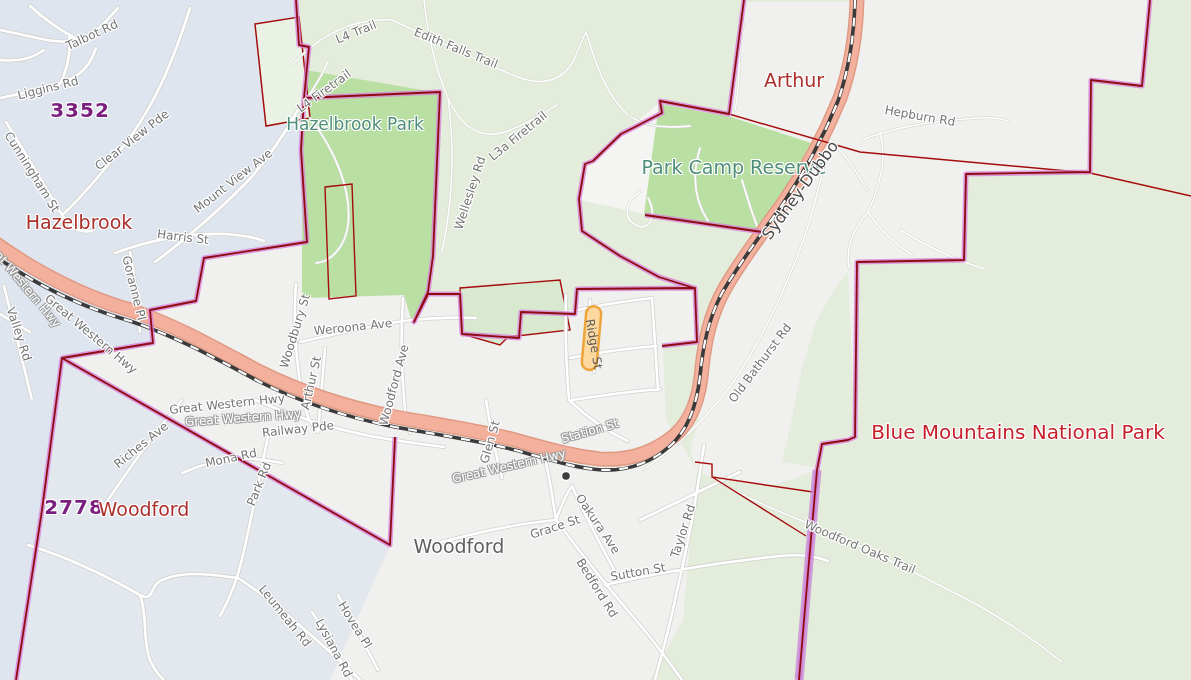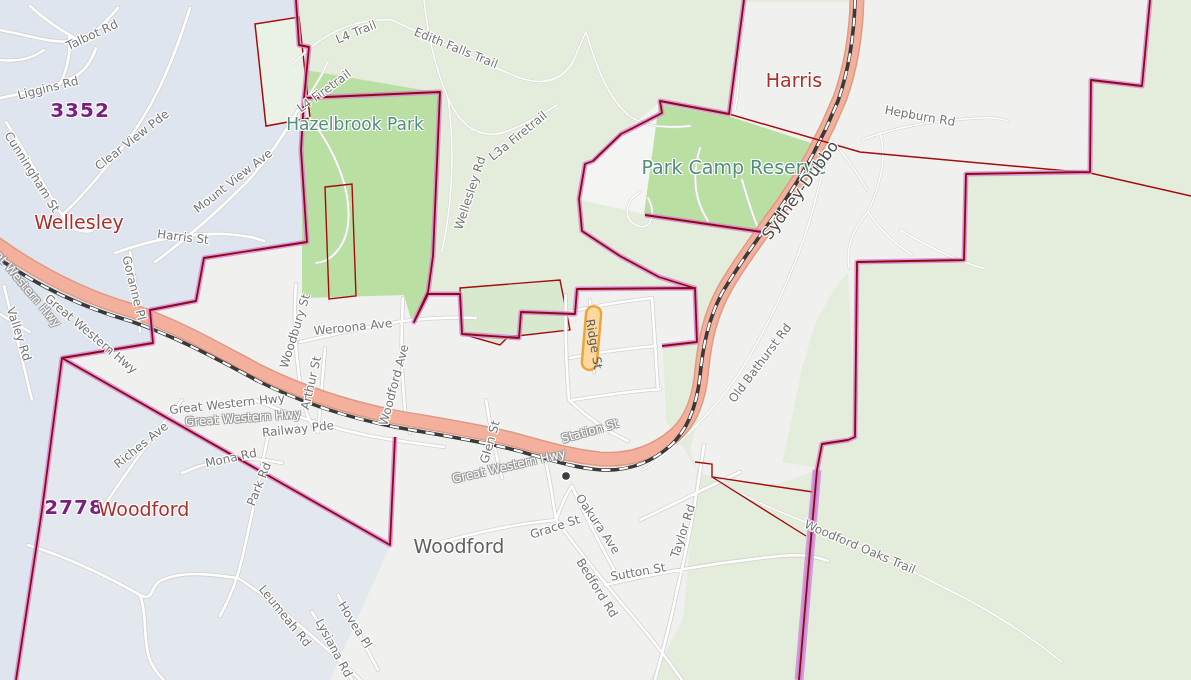--- a/index.html
+++ b/index.html
@@ -68,37 +68,38 @@
   <rect x="584" y="306" width="15" height="64" rx="7.5" fill="#fdd9a0" stroke="#eda43c" stroke-width="2.5" transform="rotate(5 591 338)"></rect>
 
   <circle cx="566" cy="476" r="4.5" fill="#3d3d3d" stroke="#ffffff" stroke-width="1.4"></circle>
 </svg>
 
 <div class="lbl lbl-road" style="left:92px;top:35px;transform:translate(-50%,-50%) rotate(-25deg)">Talbot Rd</div>
 <div class="lbl lbl-road" style="left:48px;top:88px;transform:translate(-50%,-50%) rotate(-14deg)">Liggins Rd</div>
 <div class="lbl lbl-postcode" style="left:80px;top:110px;transform:translate(-50%,-50%)">3352</div>
 <div class="lbl lbl-road" style="left:32px;top:172px;transform:translate(-50%,-50%) rotate(58deg)">Cunningham St</div>
 <div class="lbl lbl-road" style="left:132px;top:140px;transform:translate(-50%,-50%) rotate(-38deg)">Clear View Pde</div>
-<div class="lbl lbl-suburb" style="left:79px;top:222px;transform:translate(-50%,-50%)">Wellesley</div>
+<div class="lbl lbl-suburb" style="left:79px;top:222px;transform:translate(-50%,-50%)">Hazelbrook</div>
 <div class="lbl lbl-road" style="left:183px;top:237px;transform:translate(-50%,-50%) rotate(7deg)">Harris St</div>
 <div class="lbl lbl-road" style="left:233px;top:181px;transform:translate(-50%,-50%) rotate(-38deg)">Mount View Ave</div>
 <div class="lbl lbl-road" style="left:134px;top:288px;transform:translate(-50%,-50%) rotate(76deg)">Goranne Pl</div>
 <div class="lbl lbl-road" style="left:19px;top:334px;transform:translate(-50%,-50%) rotate(72deg)">Valley Rd</div>
 <div class="lbl lbl-hwy" style="left:21px;top:281px;transform:translate(-50%,-50%) rotate(50deg)">Great Western Hwy</div>
 <div class="lbl lbl-road" style="left:91px;top:334px;transform:translate(-50%,-50%) rotate(40deg)">Great Western Hwy</div>
 <div class="lbl lbl-road" style="left:356px;top:32px;transform:translate(-50%,-50%) rotate(-22deg)">L4 Trail</div>
 <div class="lbl lbl-road" style="left:456px;top:48px;transform:translate(-50%,-50%) rotate(22deg)">Edith Falls Trail</div>
 <div class="lbl lbl-road" style="left:324px;top:91px;transform:translate(-50%,-50%) rotate(-36deg)">L4 Firetrail</div>
 <div class="lbl lbl-park" style="left:355px;top:124px;transform:translate(-50%,-50%)">Hazelbrook Park</div>
 <div class="lbl lbl-road" style="left:470px;top:193px;transform:translate(-50%,-50%) rotate(-72deg)">Wellesley Rd</div>
 <div class="lbl lbl-road" style="left:518px;top:136px;transform:translate(-50%,-50%) rotate(-39deg)">L3a Firetrail</div>
-<div class="lbl lbl-suburb" style="left:794px;top:80px;transform:translate(-50%,-50%)">Harris</div>
+<div class="lbl lbl-suburb" style="left:794px;top:80px;transform:translate(-50%,-50%)">Arthur</div>
 <div class="lbl lbl-park-lg" style="left:734px;top:167px;transform:translate(-50%,-50%)">Park Camp Reserve</div>
 <div class="lbl lbl-rail" style="left:800px;top:190px;transform:translate(-50%,-50%) rotate(-54deg)">Sydney-Dubbo</div>
 <div class="lbl lbl-road" style="left:920px;top:116px;transform:translate(-50%,-50%) rotate(10deg)">Hepburn Rd</div>
+<div class="lbl lbl-natpark" style="left:1018px;top:432px;transform:translate(-50%,-50%)">Blue Mountains National Park</div>
 <div class="lbl lbl-postcode" style="left:74px;top:507px;transform:translate(-50%,-50%)">2778</div>
 <div class="lbl lbl-suburb" style="left:144px;top:509px;transform:translate(-50%,-50%)">Woodford</div>
 <div class="lbl lbl-locality" style="left:459px;top:546px;transform:translate(-50%,-50%)">Woodford</div>
 <div class="lbl lbl-road" style="left:295px;top:331px;transform:translate(-50%,-50%) rotate(-73deg)">Woodbury St</div>
 <div class="lbl lbl-road" style="left:353px;top:327px;transform:translate(-50%,-50%) rotate(-6deg)">Weroona Ave</div>
 <div class="lbl lbl-road" style="left:311px;top:383px;transform:translate(-50%,-50%) rotate(-77deg)">Arthur St</div>
 <div class="lbl lbl-road" style="left:394px;top:385px;transform:translate(-50%,-50%) rotate(-75deg)">Woodford Ave</div>
 <div class="lbl lbl-road" style="left:298px;top:429px;transform:translate(-50%,-50%) rotate(-6deg)">Railway Pde</div>
 <div class="lbl lbl-road" style="left:227px;top:404px;transform:translate(-50%,-50%) rotate(-6deg)">Great Western Hwy</div>
 <div class="lbl lbl-hwy" style="left:243px;top:418px;transform:translate(-50%,-50%) rotate(-4deg)">Great Western Hwy</div>

